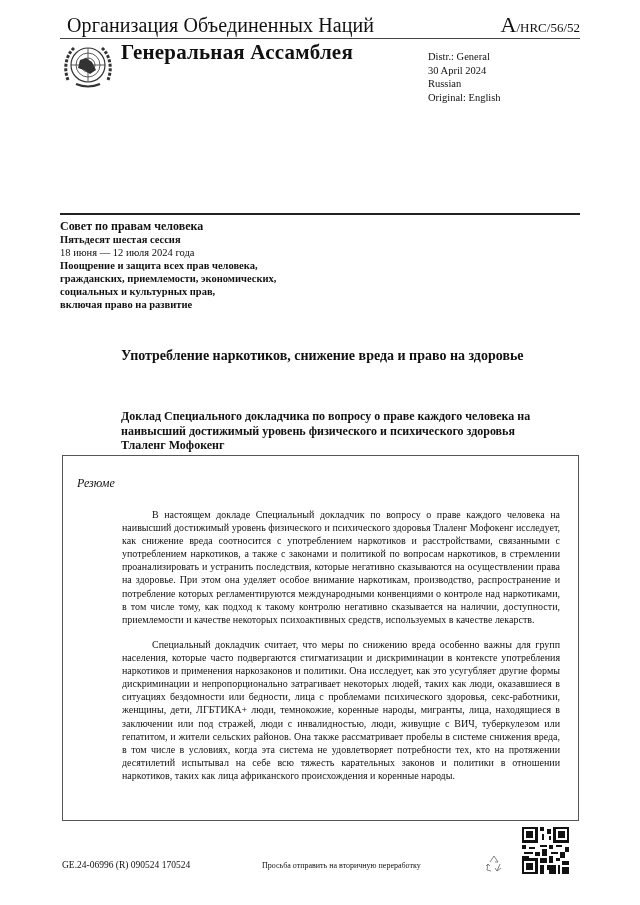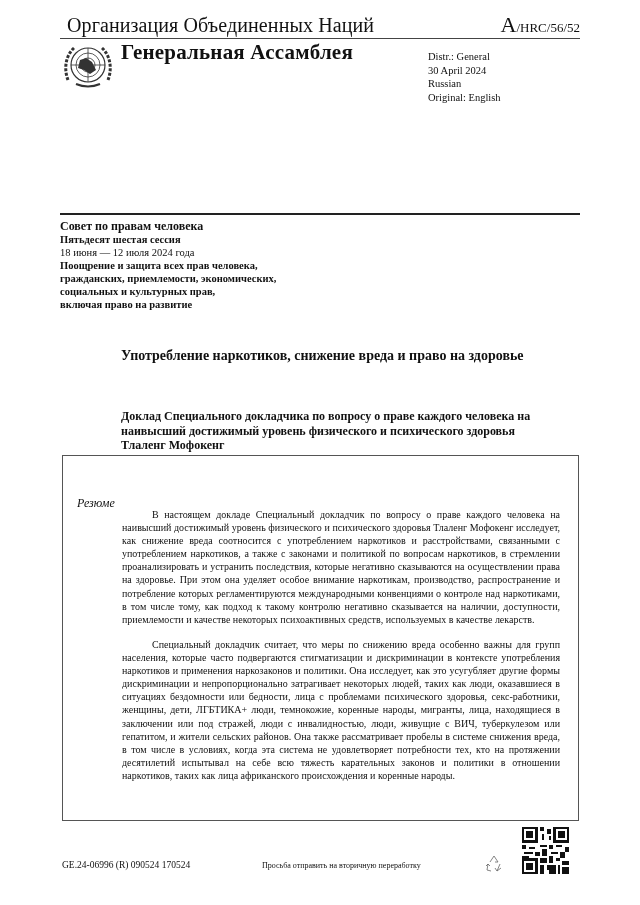--- a/index.html
+++ b/index.html
@@ -13,21 +13,21 @@
   .emblem { left:62px; top:42px; width:52px; height:48px; }
   .assembly { left:121px; top:40px; font-size:21px; font-weight:bold; letter-spacing:0.2px; }
   .distr { left:428px; top:50px; font-size:10.5px; line-height:13.5px; }
   .rule-thick { left:60px; top:213px; width:520px; height:0; border-top:2px solid #222; }
   .council { left:60px; top:220px; font-size:10.5px; line-height:13px; }
   .council .t1 { font-weight:bold; font-size:12px; }
   .council .b { font-weight:bold; }
   .title { left:121px; top:347px; width:420px; font-size:14px; font-weight:bold; line-height:17px; }
   .subtitle { left:121px; top:398px; width:420px; font-size:12px; font-weight:bold; line-height:14.5px;margin-top:11px; }
   .box { left:62px; top:455px; width:517px; height:366px; border:1px solid #555; box-sizing:border-box; }
-  .resume { left:77px; top:496px; font-size:12px; font-style:italic; }
+  .resume { left:77px; top:476px; font-size:12px; font-style:italic; }
   .para { left:122px; width:438px; font-size:10px; line-height:13.1px; text-align:justify; text-indent:30px; }
   .p1 { top:496px;margin-top:12px; }
   .p2 { top:638px; }
   .footer-code { left:62px; top:860px; font-size:9.5px; }
   .footer-recycle { left:262px; top:861px; font-size:8px; }
   .recycle { left:484px; top:854px; width:20px; height:20px; }
   .qr { left:522px; top:827px; width:47px; height:47px; }
 </style>
 </head>
 <body>

